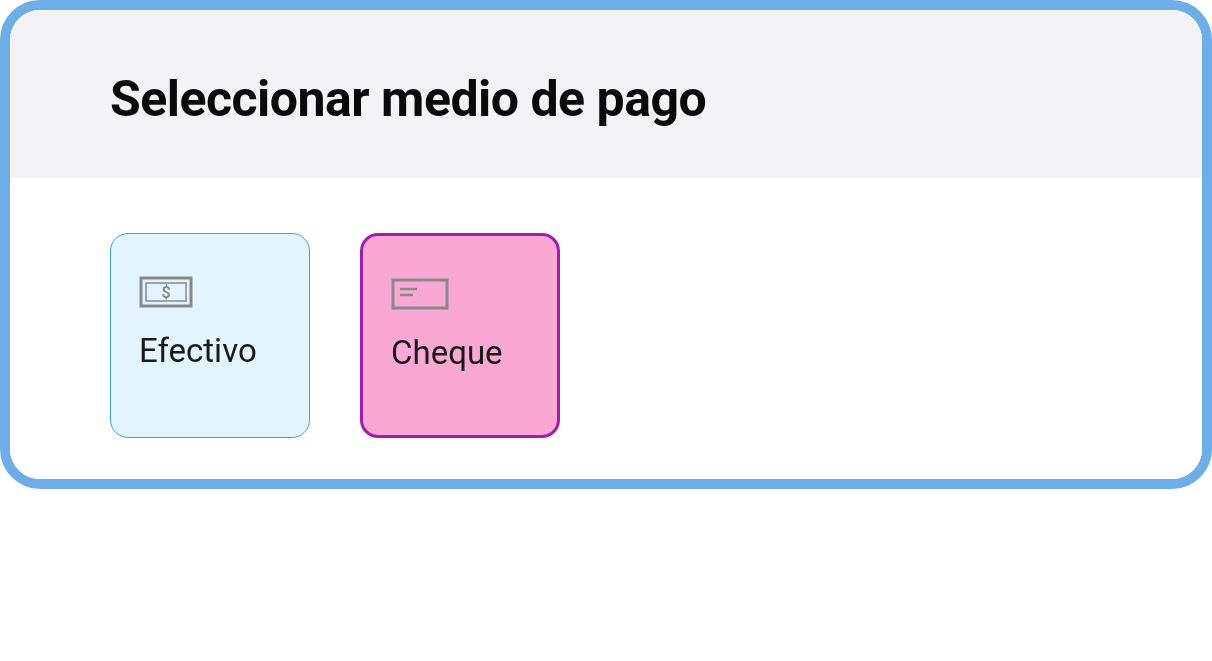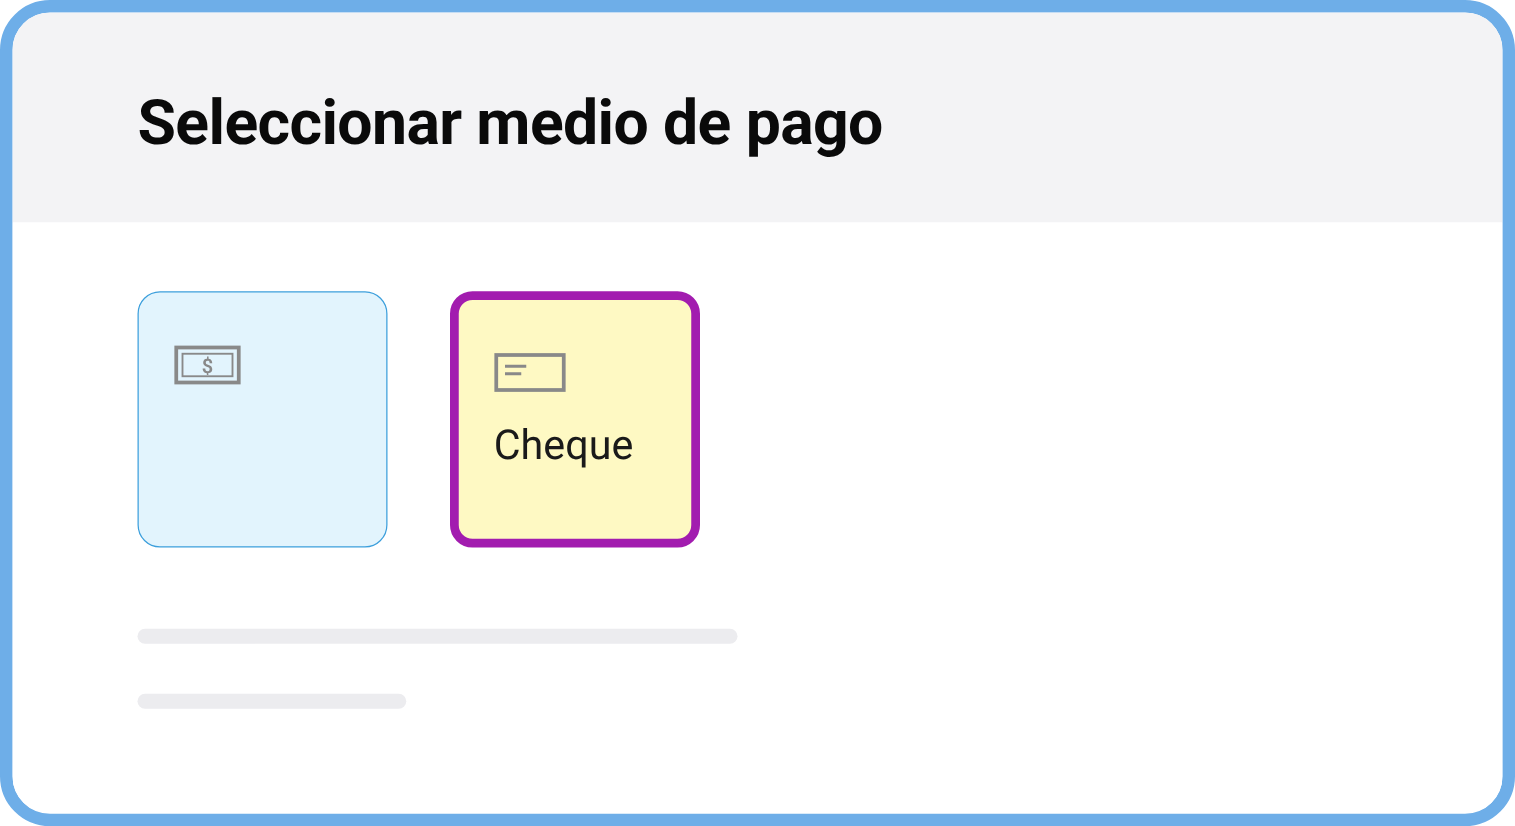--- a/index.html
+++ b/index.html
@@ -9,21 +9,21 @@
     }
     
     body {
       font-family: -apple-system, BlinkMacSystemFont, 'Segoe UI', Roboto, Helvetica, Arial, sans-serif;
       background: #fff;
       padding: 0;
     }
     
     .outer-frame {
       width: 1212px;
-      height: 661px;
+      height: 489px;
       border: 10px solid #6eaee8;
       border-radius: 40px;
       overflow: hidden;
       background: #fff;
     }
     
     .header {
       background: #f3f3f5;
       padding: 60px 100px 50px 100px;
     }
@@ -41,23 +41,23 @@
     }
     
     .payment-options {
       display: flex;
       gap: 50px;
     }
     
     .payment-card {
       width: 200px;
       height: 205px;
-      border: 7px solid #a21caf;
+      border: 3px solid #a21caf;
       border-radius: 18px;
-      background: #fef9c3;
+      background: #f9a8d4;
       padding: 40px 0 0 28px;
       cursor: pointer;
       display: flex;
       flex-direction: column;
       align-items: flex-start;
     }
     
     .payment-card.selected {
       background: #e2f4fd;
       border: 1.5px solid #3c9fdc;
@@ -109,20 +109,21 @@
     <div class="payment-options">
 
       <div class="payment-card selected">
         <div class="icon-wrap">
           <svg width="54" height="32" viewBox="0 0 54 32">
             <rect x="2" y="2" width="50" height="28" fill="none" stroke="#898989" stroke-width="3"></rect>
             <rect x="7" y="7" width="40" height="18" fill="none" stroke="#898989" stroke-width="1.5"></rect>
             <text x="27" y="22" font-size="16" text-anchor="middle" fill="#898989" font-weight="600">$</text>
           </svg>
         </div>
+        <div class="payment-label">Efectivo</div>
       </div>
 
       <div class="payment-card">
         <div class="icon-wrap">
           <svg width="58" height="32" viewBox="0 0 58 32">
             <rect x="2" y="2" width="54" height="28" fill="none" stroke="#898989" stroke-width="3"></rect>
             <line x1="9" y1="11" x2="26" y2="11" stroke="#898989" stroke-width="2.5"></line>
             <line x1="9" y1="17" x2="22" y2="17" stroke="#898989" stroke-width="2.5"></line>
           </svg>
         </div>

